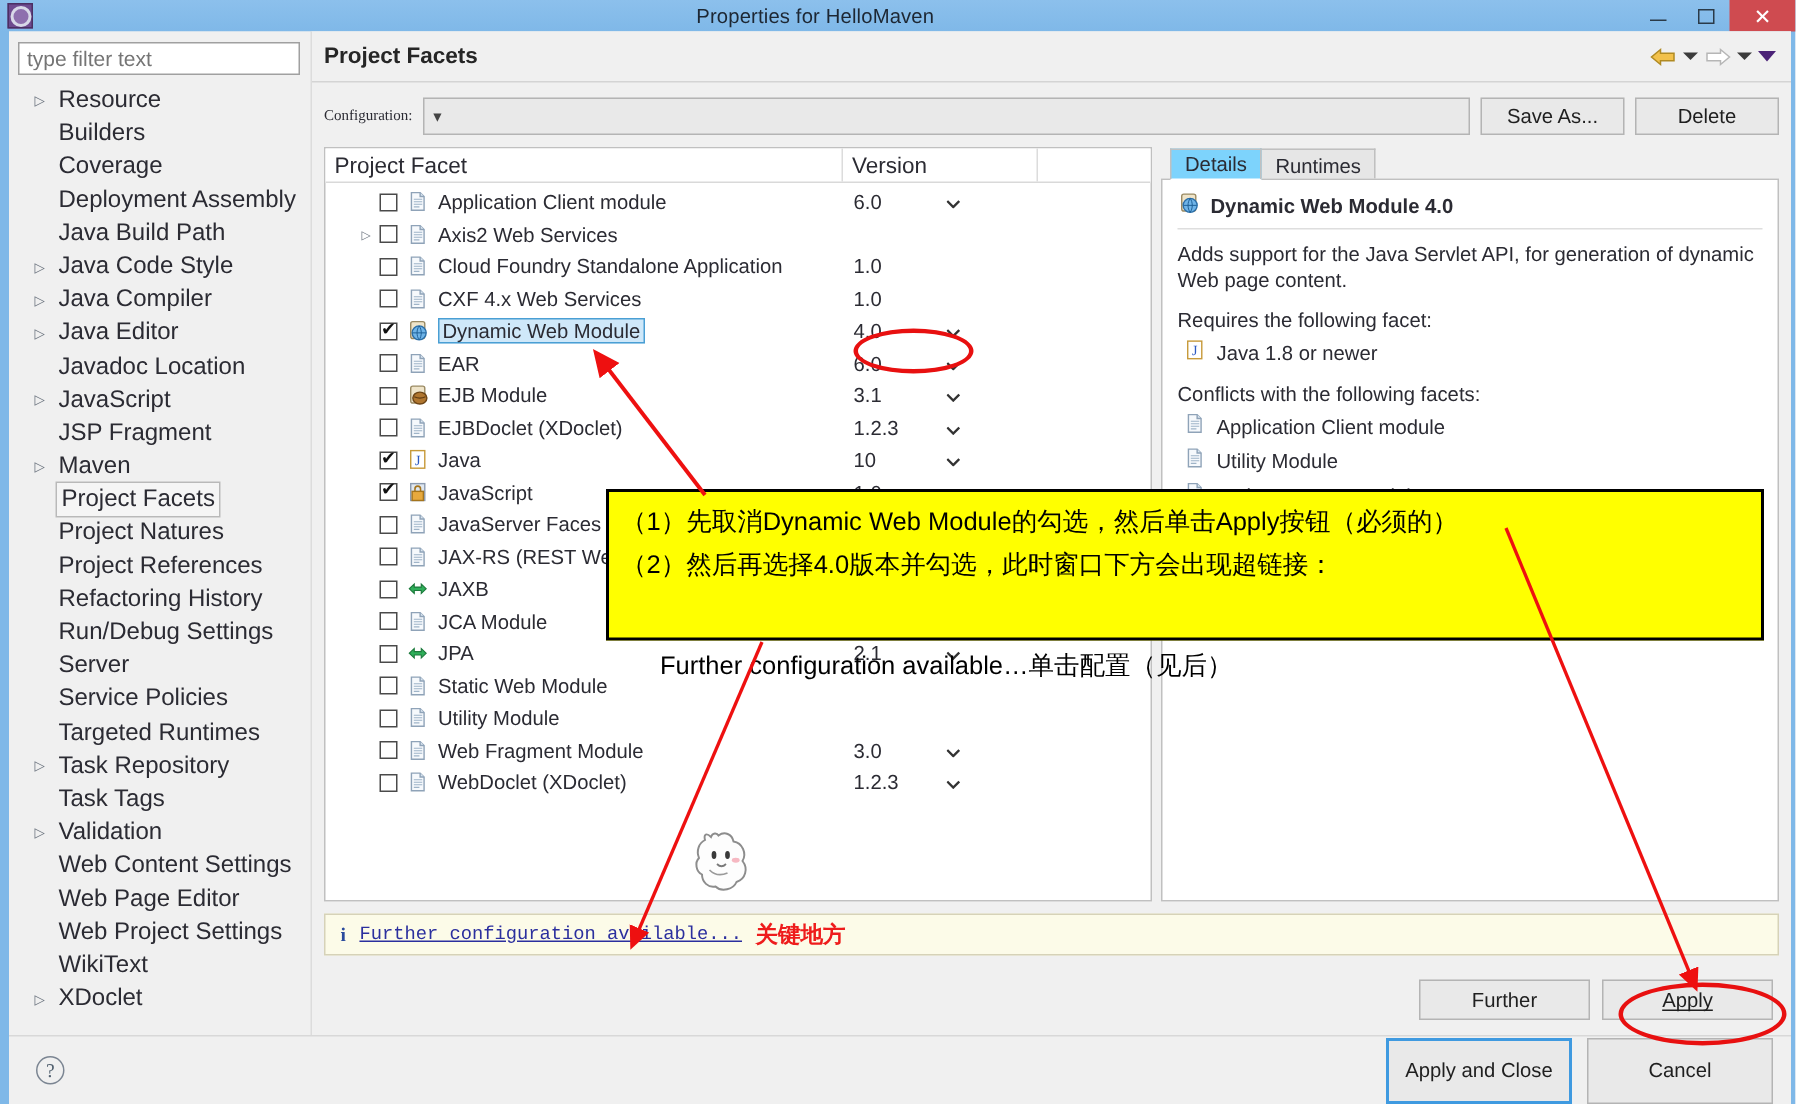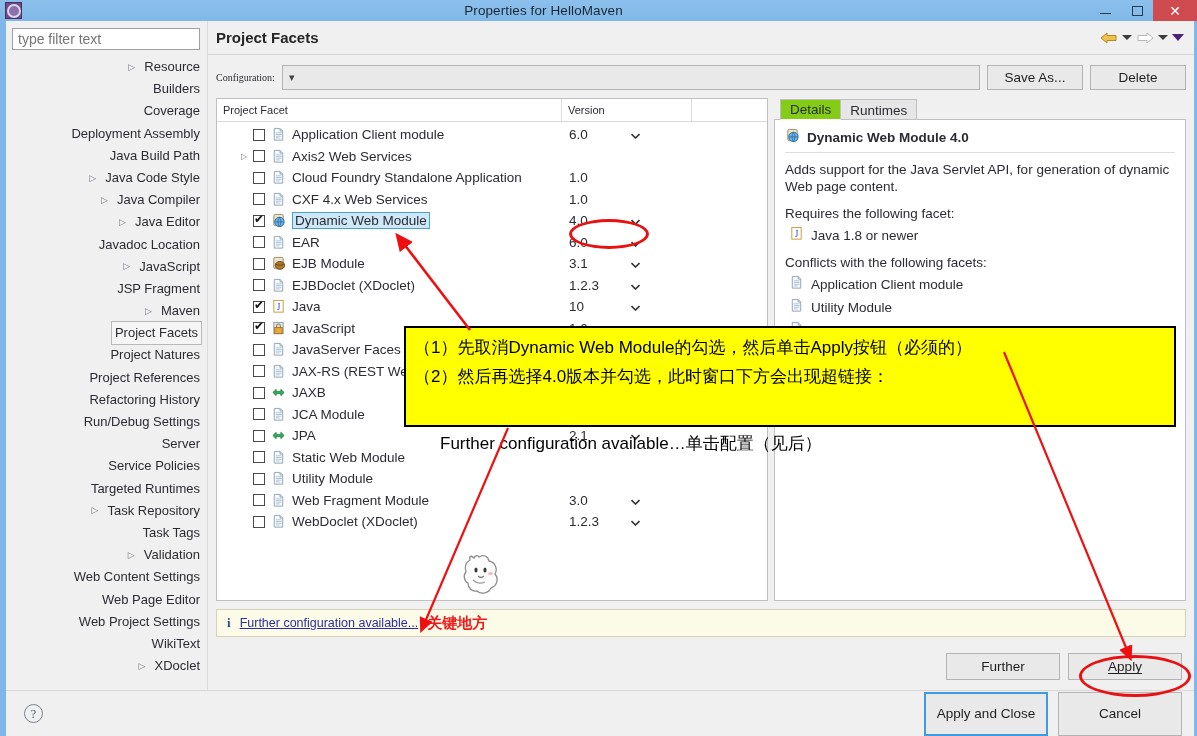--- a/index.html
+++ b/index.html
@@ -80,23 +80,22 @@
   #tree {
     margin-top:6px;
     flex:1;
     overflow:hidden;
     background:#f0f0f0;
   }
   .tree-item {
     height:22.2px; line-height:22.2px;
     display:flex; align-items:center;
     padding-left:11px;
-    font-size:13px;
+    font-size:16px;
     white-space:nowrap;
-    justify-content:flex-end;
   }
   .tw {
     width:14px; flex:0 0 14px;
     font-size:8px; color:#6f7782; line-height:1;
     display:flex; align-items:center;
   }
   .tw.empty::before { content:""; }
   .tw.arrow::before { content:"\25B7"; font-size:9px; }
   .tree-item .lbl { padding:1px 2px; }
   .tree-item.selected .lbl {
@@ -172,21 +171,21 @@
     border:1px solid #c0c0c0;
     background:#fff;
     display:flex; flex-direction:column;
     position:relative;
   }
   #facets-header {
     height:23px; flex:0 0 23px;
     display:flex;
     border-bottom:1px solid #d9d9d9;
     background:#fff;
-    font-size:11px;
+    font-size:15px;
   }
   .col-h { display:flex; align-items:center; padding-left:6px; border-right:1px solid #dcdcdc; }
   .col-h.c1 { width:345px; }
   .col-h.c2 { width:130px; }
   .col-h.c3 { flex:1; border-right:none; }
   #facets-list { flex:1; overflow:hidden; padding-top:2px; }
   .frow { height:21.5px; display:flex; align-items:center; font-size:13.5px; white-space:nowrap; }
   .frow .exp { width:18px; flex:0 0 18px; font-size:8px; color:#6f7782; text-align:center; }
   .cbx {
     width:12px; height:12px; flex:0 0 12px;
@@ -216,21 +215,21 @@
   }
   #tabs { display:flex; height:22px; align-items:flex-end; padding-left:6px; }
   .tab {
     height:21px; padding:0 9px;
     font-size:13.5px;
     display:flex; align-items:center;
     border:1px solid #c0c0c0; border-bottom:none;
     background:#e6e6e6;
     margin-right:-1px;
   }
-  .tab.active { background:#84cc16; border-bottom:1px solid #fff; position:relative; z-index:2; }
+  .tab.active { background:#7dd3fc; border-bottom:1px solid #fff; position:relative; z-index:2; }
   #details-body {
     flex:1; border:1px solid #c0c0c0; background:#fff;
     padding:8px 10px; font-size:13.5px; overflow:hidden;
     margin-top:-1px;
   }
   #det-title { display:flex; align-items:center; gap:7px; font-weight:bold; font-size:13.5px; padding-bottom:6px; border-bottom:1px solid #dedede; }
   #det-desc { margin-top:8px; line-height:17px; }
   .det-sec { margin-top:11px; }
   .det-item { display:flex; align-items:center; gap:7px; margin-top:5px; padding-left:4px; }
 
@@ -238,21 +237,21 @@
   #status-bar {
     margin:8px 8px 0 8px;
     height:28px; flex:0 0 28px;
     border:1px solid #d6d2b8;
     background:#fcfbe8;
     display:flex; align-items:center;
     padding-left:10px; gap:9px;
     font-size:13px;
   }
   #status-i { color:#2a4a9c; font-weight:bold; font-family:"Liberation Serif", serif; }
-  #status-link { color:#2b2f9e; text-decoration:underline; font-size:12.5px; }
+  #status-link { color:#2b2f9e; text-decoration:underline; font-size:12.5px;font-family:Liberation Mono, monospace; }
   #status-note { color:#ee1c1c; font-size:15px; font-weight:bold; }
 
   
   #footer-btns {
     display:flex; justify-content:flex-end;
     gap:8px; padding:16px 12px 10px 0;
   }
   #footer-btns .btn { min-width:114px; height:27px; }
   #dlg-bottom {
     height:46px; flex:0 0 46px;

